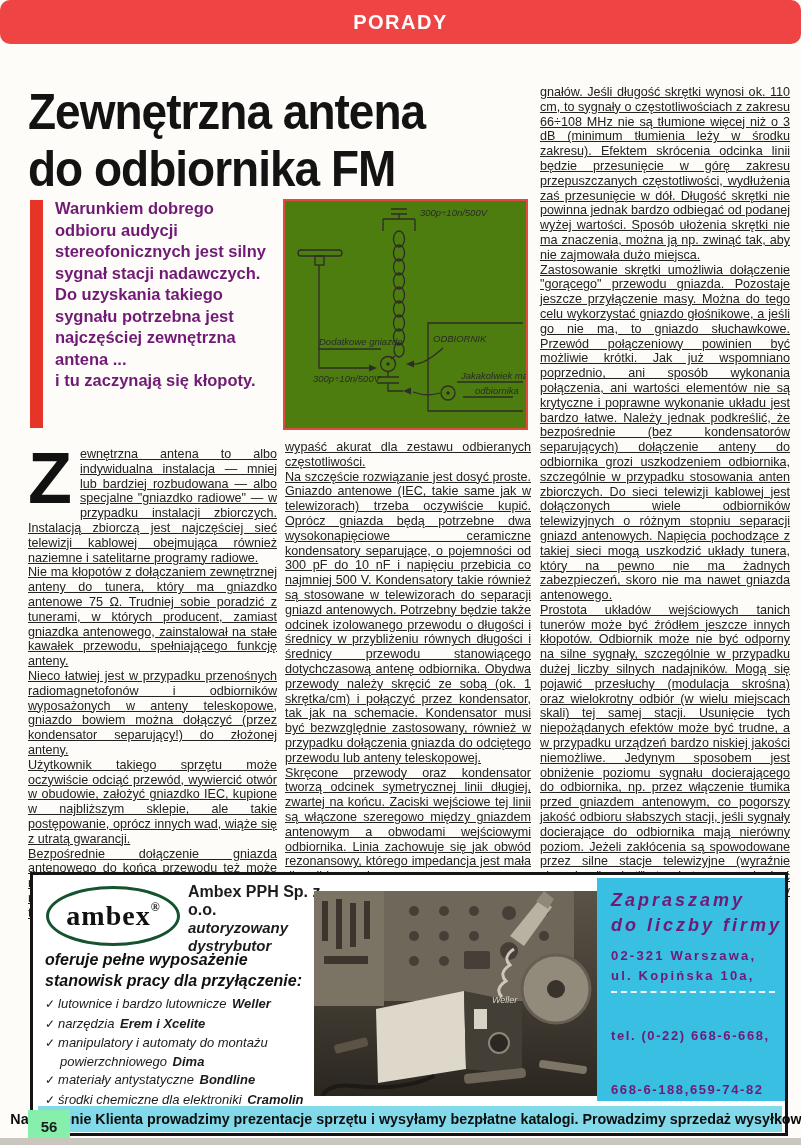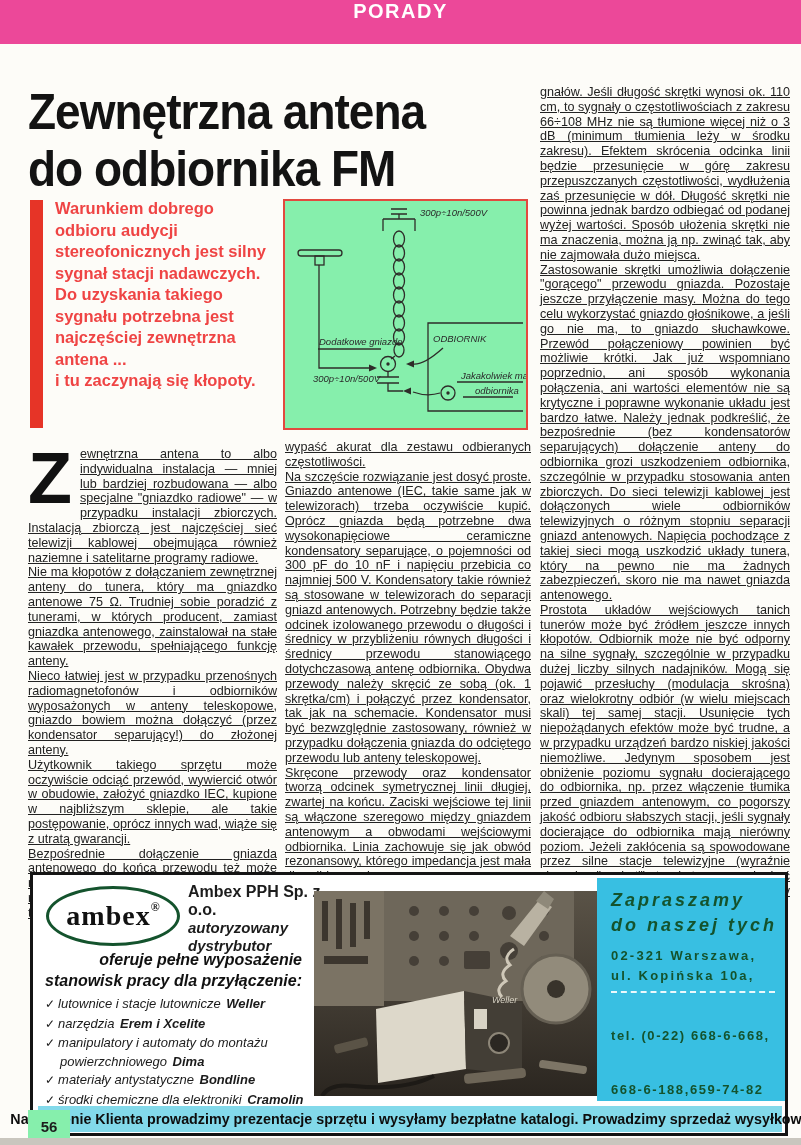--- a/index.html
+++ b/index.html
@@ -1,31 +1,31 @@
 <!DOCTYPE html>
 <html><head>
 <meta charset="utf-8">
 <style>
   html,body{margin:0;padding:0;background:#e9e7e1;}
   .page{position:relative;width:801px;height:1145px;background:#fdfcf8;overflow:hidden;
         font-family:"Liberation Sans",sans-serif;color:#1c1c1c;margin:0 auto;}
   
-  .top-banner{position:absolute;left:0;top:0;width:801px;height:44px;background:#ec4899;
-              display:flex;justify-content:center;}
+  .top-banner{position:absolute;left:0;top:0;width:801px;height:44px;background:#ef4444;
+              display:flex;align-items:center;justify-content:center;border-radius:10px;}
   .top-banner .hdr{color:#fff;font-weight:bold;font-size:20px;letter-spacing:1.5px;}
   
   .title{position:absolute;left:28px;top:84px;font-size:46px;line-height:52px;font-weight:bold;
          letter-spacing:-1px;color:#131313;transform:scaleY(1.08);transform-origin:top left;}
   
   .lead{position:absolute;left:30px;top:198px;width:242px;min-height:234px;}
   .lead .bar{position:absolute;left:0;top:2px;width:13px;height:228px;background:#e63427;}
-  .lead .txt{margin-left:25px;font-weight:bold;font-size:16.5px;line-height:21.5px;color:#ef4444;}
+  .lead .txt{margin-left:25px;font-weight:bold;font-size:16.5px;line-height:21.5px;color:#701a75;}
   .lead .txt div{margin:0;}
   
-  .diagram{position:absolute;left:283px;top:199px;width:245px;height:231px;background:#86efac;
+  .diagram{position:absolute;left:283px;top:199px;width:245px;height:231px;background:#4d7c0f;
            border:2px solid #e2493f;box-sizing:border-box;}
   .diagram svg{display:block;}
   
   .col{position:absolute;font-size:12.6px;line-height:14.8px;text-align:justify;color:#222;}
   .col p{margin:0;text-decoration:underline;}
   .col1{left:28px;top:447px;width:249px;}
   .col2{left:285px;top:440px;width:246px;}
   .col3{left:540px;top:85px;width:250px;}
   .dropcap{float:left;font-size:72px;line-height:58px;font-weight:bold;color:#111;
            margin:2px 8px 0 0;}
@@ -35,29 +35,29 @@
   .ad{position:absolute;left:30px;top:872px;width:758px;height:264px;background:#fff;
       border:3px solid #141414;box-sizing:border-box;}
   .ad-logo{position:absolute;left:13px;top:11px;width:128px;height:54px;border:3px solid #14532d;
            border-radius:50%;display:flex;align-items:center;justify-content:center;font-family:Liberation Serif, serif;}
   .ad-logo .lg{font-size:28px;font-weight:bold;letter-spacing:1px;color:#111;}
   .ad-logo .reg{font-size:12px;font-weight:bold;vertical-align:top;position:relative;top:-9px;}
   .ad-company{position:absolute;left:155px;top:8px;width:140px;}
   .ad-company .nm{font-weight:bold;font-size:16px;line-height:18px;}
   .ad-company .sub{font-weight:bold;font-style:italic;font-size:15px;line-height:18px;}
   .ad-offer{position:absolute;left:12px;top:74px;font-weight:bold;font-style:italic;
-            font-size:16px;line-height:21px;color:#111;text-align:right;}
+            font-size:16px;line-height:21px;color:#111;}
   .ad-list{position:absolute;left:12px;top:120px;width:266px;list-style:none;margin:0;padding:0;
            font-style:italic;font-size:13px;line-height:17.5px;color:#1b1b1b;}
   .ad-list li{padding-left:15px;text-indent:-15px;margin-bottom:1px;}
   .ad-list .chk{font-style:normal;font-size:12px;margin-right:3px;}
   .ad-list b{margin-left:2px;}
   .ad-photo{position:absolute;left:281px;top:16px;width:289px;height:205px;background:#332e27;}
   .ad-cyan{position:absolute;left:564px;top:3px;width:188px;height:223px;background:#38bfe2;
-           padding:10px 0 0 14px;box-sizing:border-box;color:#14532d;}
+           padding:10px 0 0 14px;box-sizing:border-box;color:#701a75;}
   .invite{font-style:italic;font-weight:bold;font-size:18px;line-height:25px;letter-spacing:3px;}
   .addr,.phone,.hours{font-weight:bold;font-size:13px;letter-spacing:2.2px;line-height:20px;}
   .phone{letter-spacing:1.6px;line-height:22px;margin-top:32px;}
   .dash{border:none;border-top:2px dashed rgba(255,255,255,.9);margin:5px 10px 5px 0;}
   .ad-banner{position:absolute;left:5px;top:231px;width:744px;height:26px;background:#82d9ea;
              display:flex;align-items:center;justify-content:center;}
   .ad-banner span{font-weight:bold;font-size:14.3px;color:#0d0d0d;white-space:nowrap;}
   .pagenum{position:absolute;left:0;top:1110px;width:42px;height:33px;background:#86efac;
            display:flex;align-items:center;justify-content:center;font-weight:bold;font-size:15px;margin-left:28px;}
   .bottom-strip{position:absolute;left:0;top:1138px;width:801px;height:7px;background:#c9c6be;}
@@ -166,21 +166,21 @@
     <div class="ad-company">
       <div class="nm">Ambex PPH Sp. z o.o.</div>
       <div class="sub">autoryzowany</div>
       <div class="sub">dystrybutor</div>
     </div>
     <div class="ad-offer">
       <div>oferuje pełne wyposażenie</div>
       <div>stanowisk pracy dla przyłączenie:</div>
     </div>
     <ul class="ad-list">
-      <li><span class="chk">✓</span><span>lutownice i stacje lutownicze</span> <b>Weller</b></li>
+      <li><span class="chk">✓</span><span>lutownice i bardzo lutownicze</span> <b>Weller</b></li>
       <li><span class="chk">✓</span><span>narzędzia</span> <b>Erem i Xcelite</b></li>
       <li><span class="chk">✓</span><span>manipulatory i automaty do montażu powierzchniowego</span> <b>Dima</b></li>
       <li><span class="chk">✓</span><span>materiały antystatyczne</span> <b>Bondline</b></li>
       <li><span class="chk">✓</span><span>środki chemiczne dla elektroniki</span> <b>Cramolin</b></li>
 
     </ul>
 
     <div class="ad-photo">
       <svg width="289" height="205" viewBox="0 0 289 205">
         <defs>
@@ -236,21 +236,21 @@
         <path d="M120,185 Q90,200 40,195 Q15,192 8,205" stroke="#1d1a16" stroke-width="4" fill="none"></path>
 
         <rect x="150" y="180" width="62" height="10" rx="4" fill="#6d6557" transform="rotate(-6 180 185)"></rect>
         <rect x="225" y="172" width="48" height="8" rx="3" fill="#7d7566" transform="rotate(8 249 176)"></rect>
         <rect x="20" y="150" width="34" height="9" rx="3" fill="#5a5346" transform="rotate(-14 37 154)"></rect>
       </svg>
     </div>
 
     <div class="ad-cyan">
       <div class="invite">Zapraszamy</div>
-      <div class="invite">do naszej tych</div>
+      <div class="invite">do liczby firmy</div>
       <div style="height:8px"></div>
       <div class="addr">02-321 Warszawa,</div>
       <div class="addr">ul. Kopińska 10a,</div>
       <hr class="dash">
       <div class="phone">tel. (0-22) 668-6-668,</div>
       <div class="phone">668-6-188,659-74-82</div>
       <div class="phone">fax (0-22) 668-6-164</div>
       <hr class="dash">
       <div class="addr">od pon. do pt.</div>
       <div class="addr">w godz. 9-17</div>

